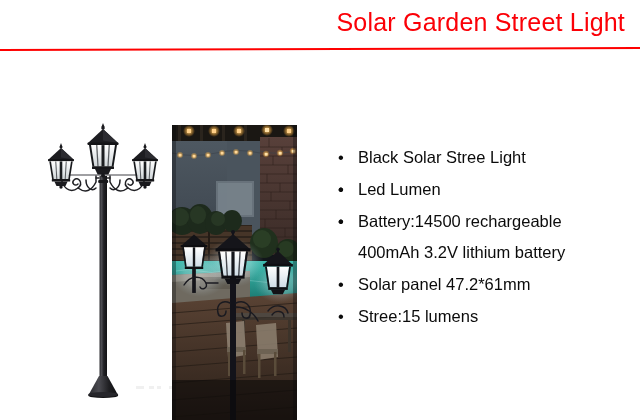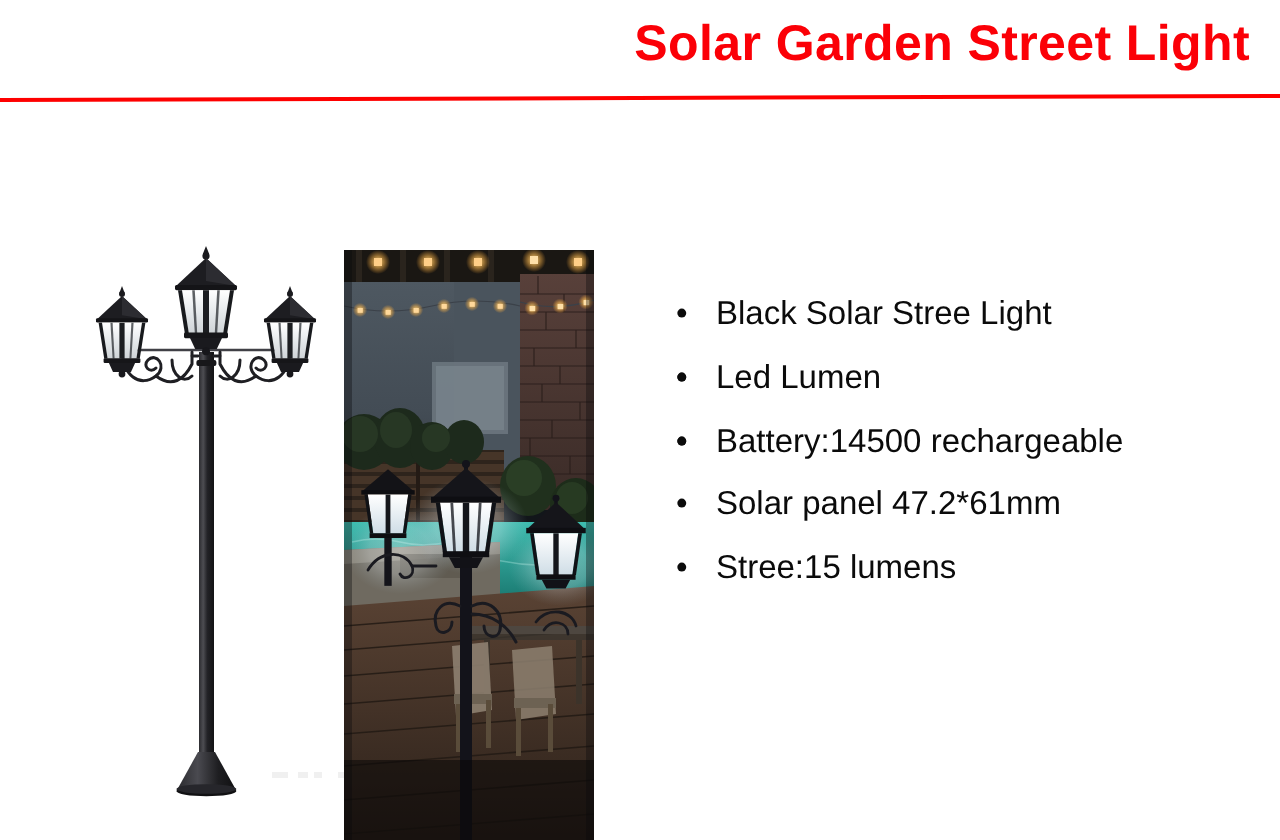--- a/index.html
+++ b/index.html
@@ -17,21 +17,21 @@
 
   
   #page-title {
     position: absolute;
     left: 0;
     top: 6px;
     width: 625px;
     text-align: right;
     color: #fb0007;
     font-size: 25px;
-    font-weight: 700;
+    font-weight: 400;
     letter-spacing: 0.2px;
     line-height: 32px;
     white-space: nowrap;
   }
   #title-rule {
     position: absolute;
     left: 0;
     top: 47px;
     width: 640px;
     height: 6px;
@@ -500,20 +500,24 @@
     <span class="bullet">•</span>
     <span>Led Lumen</span>
   </li>
   <li>
     <span class="bullet">•</span>
   </li>
   <li>
     <span class="bullet">•</span>
     <span>Battery:14500 rechargeable</span>
   </li>
+  <li class="cont">
+    
+    <span>400mAh 3.2V lithium battery</span>
+  </li>
   <li>
     <span class="bullet">•</span>
     <span>Solar panel 47.2*61mm</span>
   </li>
   <li>
     <span class="bullet">•</span>
     <span>Stree:15 lumens</span>
   </li>
 </ul>
 

